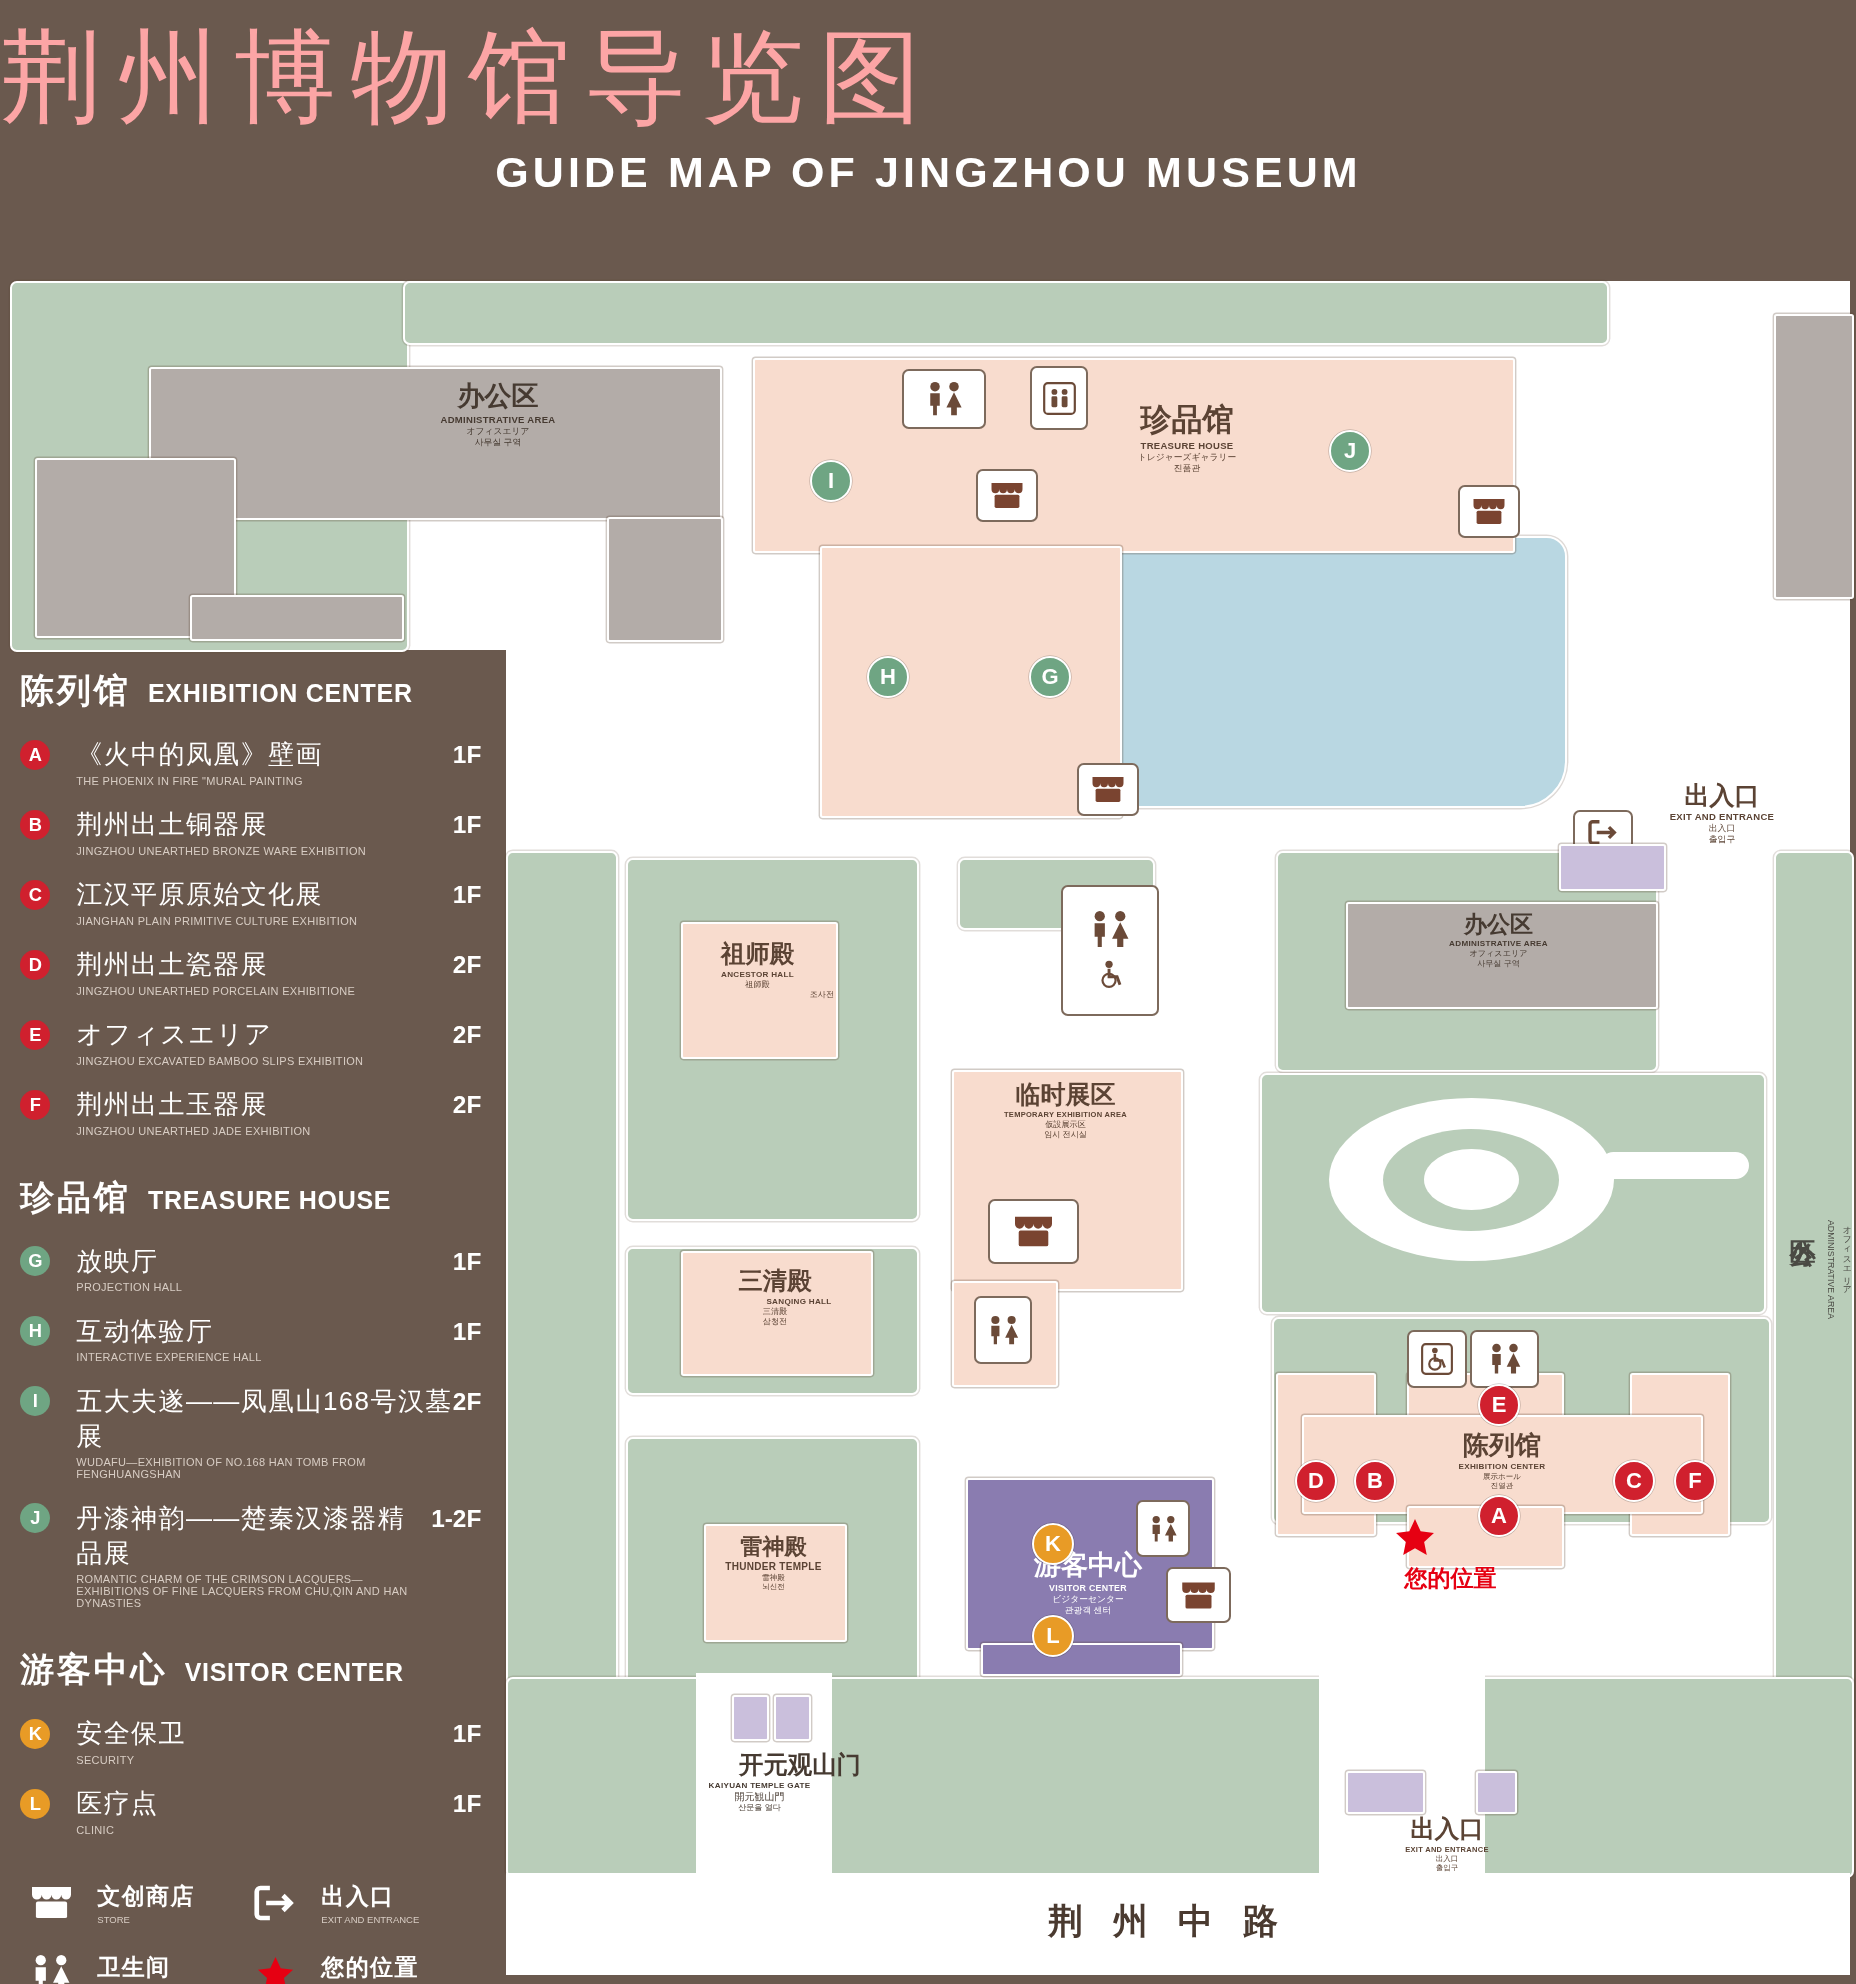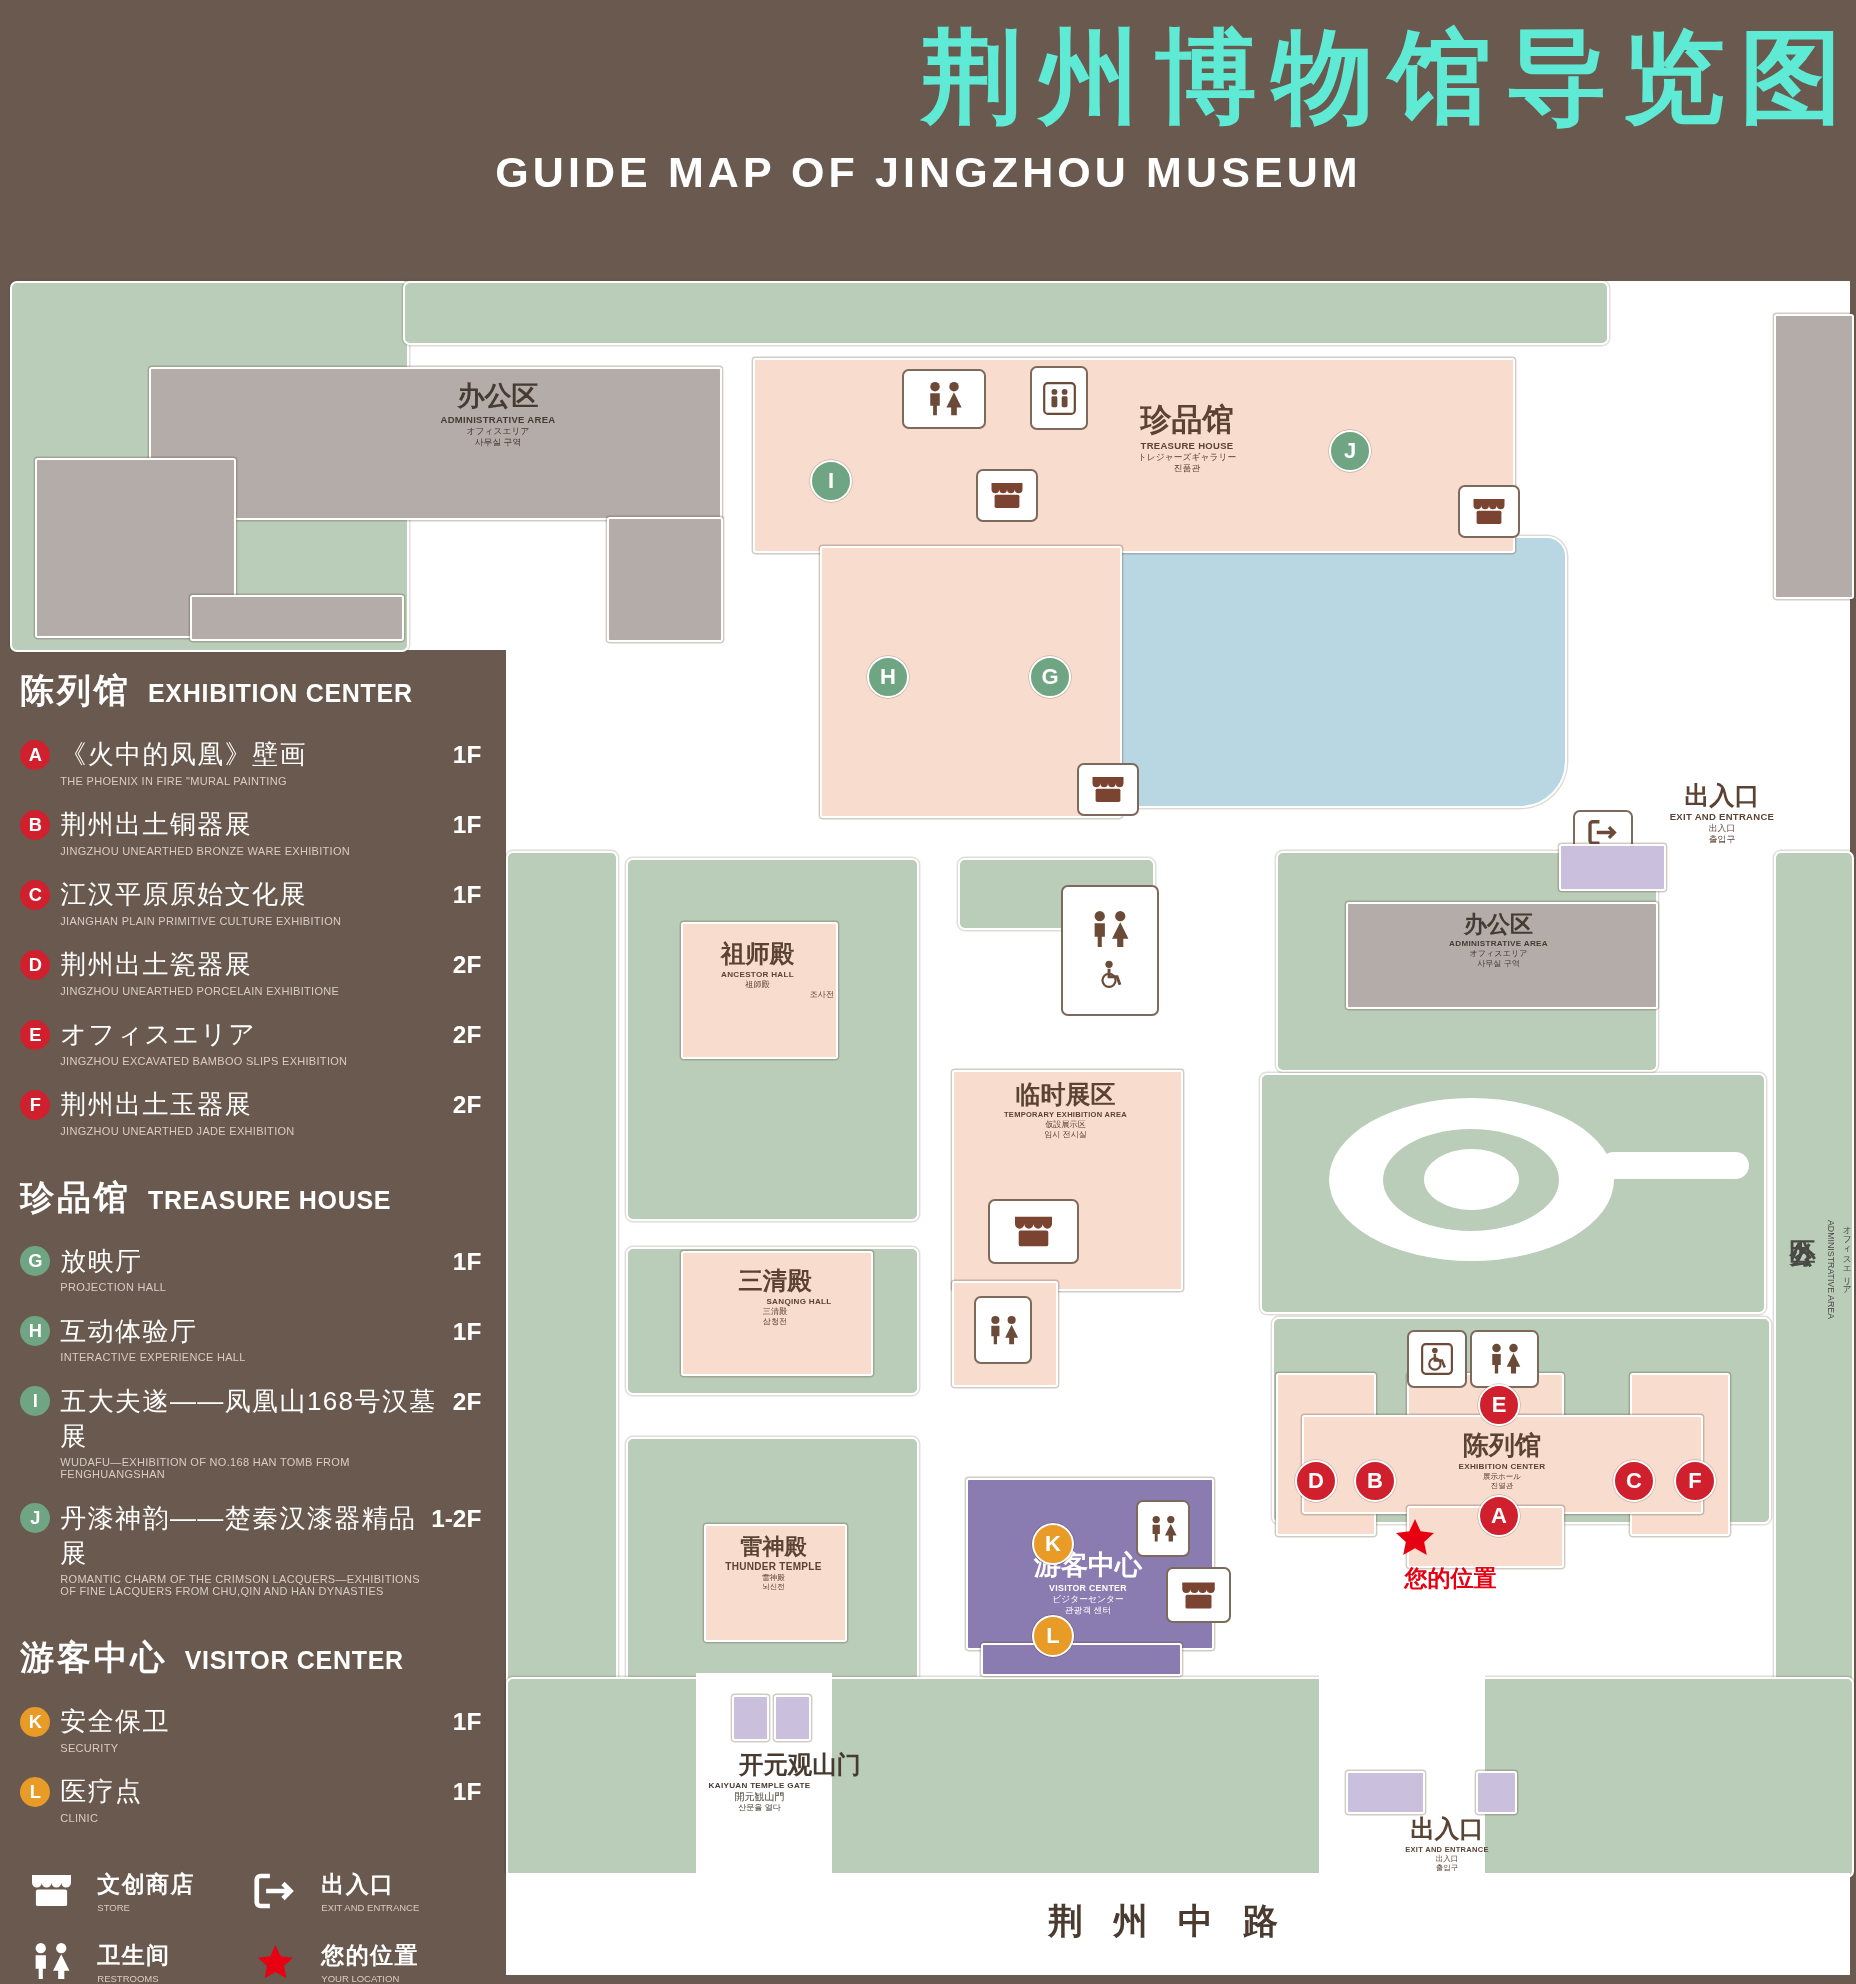--- a/index.html
+++ b/index.html
@@ -3,22 +3,22 @@
 <meta charset="utf-8">
 <style>
   html,body{margin:0;padding:0;}
   body{background:#4a3d35;}
   #stage{
     position:relative;width:1857px;height:1985px;overflow:hidden;
     background:#6a594e;
     font-family:"Liberation Sans","DejaVu Sans",sans-serif;
   }
   
-  .title-zh{position:absolute;left:0;top:9.5px;width:100%;text-align:right;
-    color:#5eead4;font-size:102px;font-weight:700;letter-spacing:15px;}
+  .title-zh{position:absolute;left:0;top:9.5px;width:100%;text-align:left;
+    color:#fca5a5;font-size:102px;font-weight:400;letter-spacing:15px;}
   .title-en{position:absolute;left:0;top:148px;width:100%;text-align:center;
     color:#fff;font-size:43px;font-weight:bold;letter-spacing:4.1px;}
   
   .wb{position:absolute;background:#ffffff;}
   .grn{position:absolute;background:#b9cdb9;border:2px solid #fff;
     box-shadow:0 0 0 1.4px rgba(91,67,52,.18);border-radius:6.8px;}
   .bld{position:absolute;border:2.7px solid #fff;box-shadow:0 0 0 1.4px rgba(91,67,52,.28);border-radius:2.7px;}
   .pink{background:#f8dcce;}
   .grayb{background:#b3aca8;}
   .purp{background:#8a7cb0;}
@@ -47,21 +47,21 @@
   .vwrap .vzh{font-size:26px;font-weight:bold;}
   .vwrap .vsm{font-size:8.8px;}
   
   .legend{position:absolute;left:20.3px;top:668px;width:461px;color:#fff;}
   .sec-h{display:flex;align-items:baseline;gap:17.6px;margin:0 0 23px 0;}
   .sec-h .zh{font-size:34px;font-weight:bold;letter-spacing:2.7px;}
   .sec-h .en{font-size:25px;font-weight:bold;letter-spacing:0.7px;}
   .li-row{display:flex;align-items:flex-start;margin-bottom:20.3px;}
   .li-badge{flex:0 0 auto;width:30px;height:30px;border-radius:50%;margin-top:2.7px;
     display:flex;align-items:center;justify-content:center;color:#fff;font-weight:bold;font-size:18.3px;}
-  .li-text{flex:1 1 auto;margin-left:10px;}
+  .li-text{flex:1 1 auto;margin-left:26px;}
   .li-text .zh{font-size:26px;letter-spacing:1.4px;}
   .li-text .en{font-size:11px;color:#d8cdc4;margin-top:2.7px;letter-spacing:0.3px;max-width:380px;}
   .li-floor{flex:0 0 auto;margin-left:auto;font-size:24.4px;font-weight:bold;padding-top:4.1px;}
   .sym-grid{display:grid;grid-template-columns:224px 1fr;row-gap:27px;margin-top:45px;align-items:center;}
   .sym{display:flex;align-items:center;gap:15px;color:#fff;}
   .sym .ic{flex:0 0 auto;width:62px;display:flex;justify-content:center;}
   .sym .t .zh{font-size:23px;font-weight:bold;letter-spacing:1.4px;}
   .sym .t .en{font-size:9.5px;color:#d8cdc4;margin-top:2px;}
 </style>
 </head>

